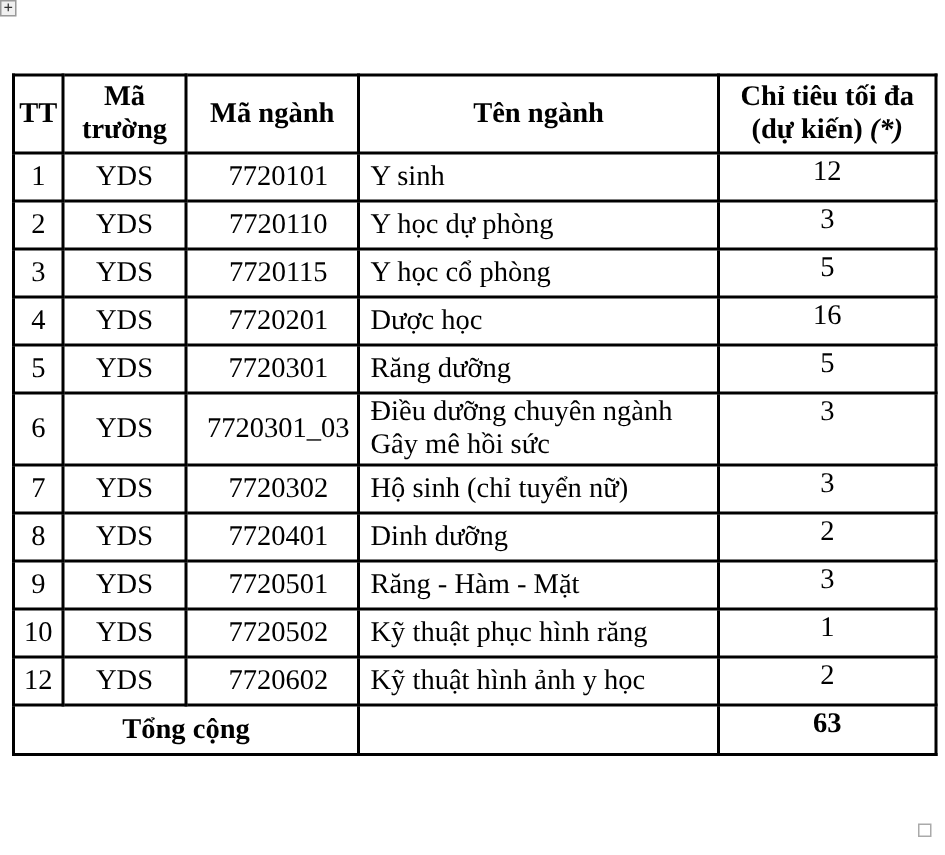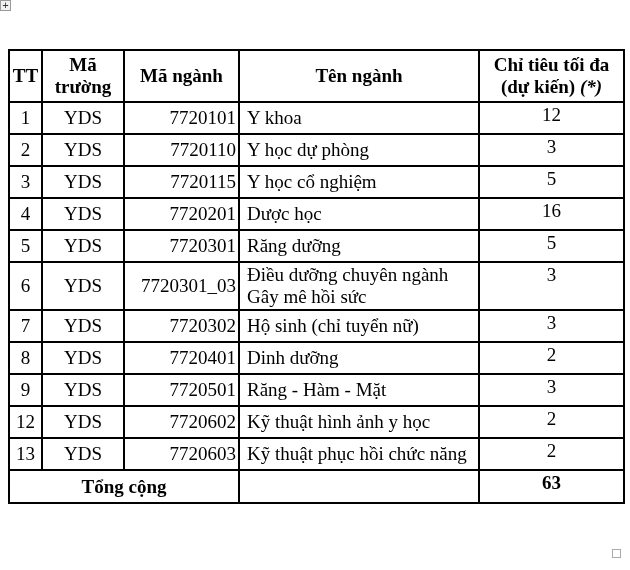--- a/index.html
+++ b/index.html
@@ -67,21 +67,21 @@
   .doc-table tbody tr.tall { height: 47px; }
   .doc-table tfoot tr { height: 33px; }
 
   .doc-table th {
     font-weight: bold;
     text-align: center;
   }
   .star { font-style: italic; }
 
   td.c-tt, td.c-school { text-align: center; }
-  td.c-code { text-align: right; padding-left: 10px; }
+  td.c-code { text-align: center; padding-left: 10px; }
   td.c-name {
     text-align: left;
     padding-left: 7px;
     white-space: pre-line;
   }
   td.c-quota {
     text-align: center;
     vertical-align: top;
     padding-top: 1px;
   }
@@ -121,35 +121,35 @@
           <span>Chỉ tiêu tối đa</span><br>
           <span>(dự kiến) </span><span class="star">(*)</span>
         </th>
       </tr>
     </thead>
     <tbody>
         <tr>
     <td class="c-tt">1</td>
     <td class="c-school">YDS</td>
     <td class="c-code">7720101</td>
-    <td class="c-name">Y khoa</td>
+    <td class="c-name">Y sinh</td>
     <td class="c-quota">12</td>
   </tr>
         <tr>
     <td class="c-tt">2</td>
     <td class="c-school">YDS</td>
     <td class="c-code">7720110</td>
     <td class="c-name">Y học dự phòng</td>
     <td class="c-quota">3</td>
   </tr>
         <tr>
     <td class="c-tt">3</td>
     <td class="c-school">YDS</td>
     <td class="c-code">7720115</td>
-    <td class="c-name">Y học cổ nghiệm</td>
+    <td class="c-name">Y học cổ phòng</td>
     <td class="c-quota">5</td>
   </tr>
         <tr>
     <td class="c-tt">4</td>
     <td class="c-school">YDS</td>
     <td class="c-code">7720201</td>
     <td class="c-name">Dược học</td>
     <td class="c-quota">16</td>
   </tr>
         <tr>
@@ -182,31 +182,31 @@
     <td class="c-quota">2</td>
   </tr>
         <tr>
     <td class="c-tt">9</td>
     <td class="c-school">YDS</td>
     <td class="c-code">7720501</td>
     <td class="c-name">Răng - Hàm - Mặt</td>
     <td class="c-quota">3</td>
   </tr>
         <tr>
+    <td class="c-tt">10</td>
+    <td class="c-school">YDS</td>
+    <td class="c-code">7720502</td>
+    <td class="c-name">Kỹ thuật phục hình răng</td>
+    <td class="c-quota">1</td>
+  </tr>
+        <tr>
     <td class="c-tt">12</td>
     <td class="c-school">YDS</td>
     <td class="c-code">7720602</td>
     <td class="c-name">Kỹ thuật hình ảnh y học</td>
-    <td class="c-quota">2</td>
-  </tr>
-        <tr>
-    <td class="c-tt">13</td>
-    <td class="c-school">YDS</td>
-    <td class="c-code">7720603</td>
-    <td class="c-name">Kỹ thuật phục hồi chức năng</td>
     <td class="c-quota">2</td>
   </tr>
       </tbody>
     <tfoot>
       <tr>
         <td class="f-label" colspan="3">Tổng cộng</td>
         <td></td>
         <td class="f-total">63</td>
       </tr>
     </tfoot>

